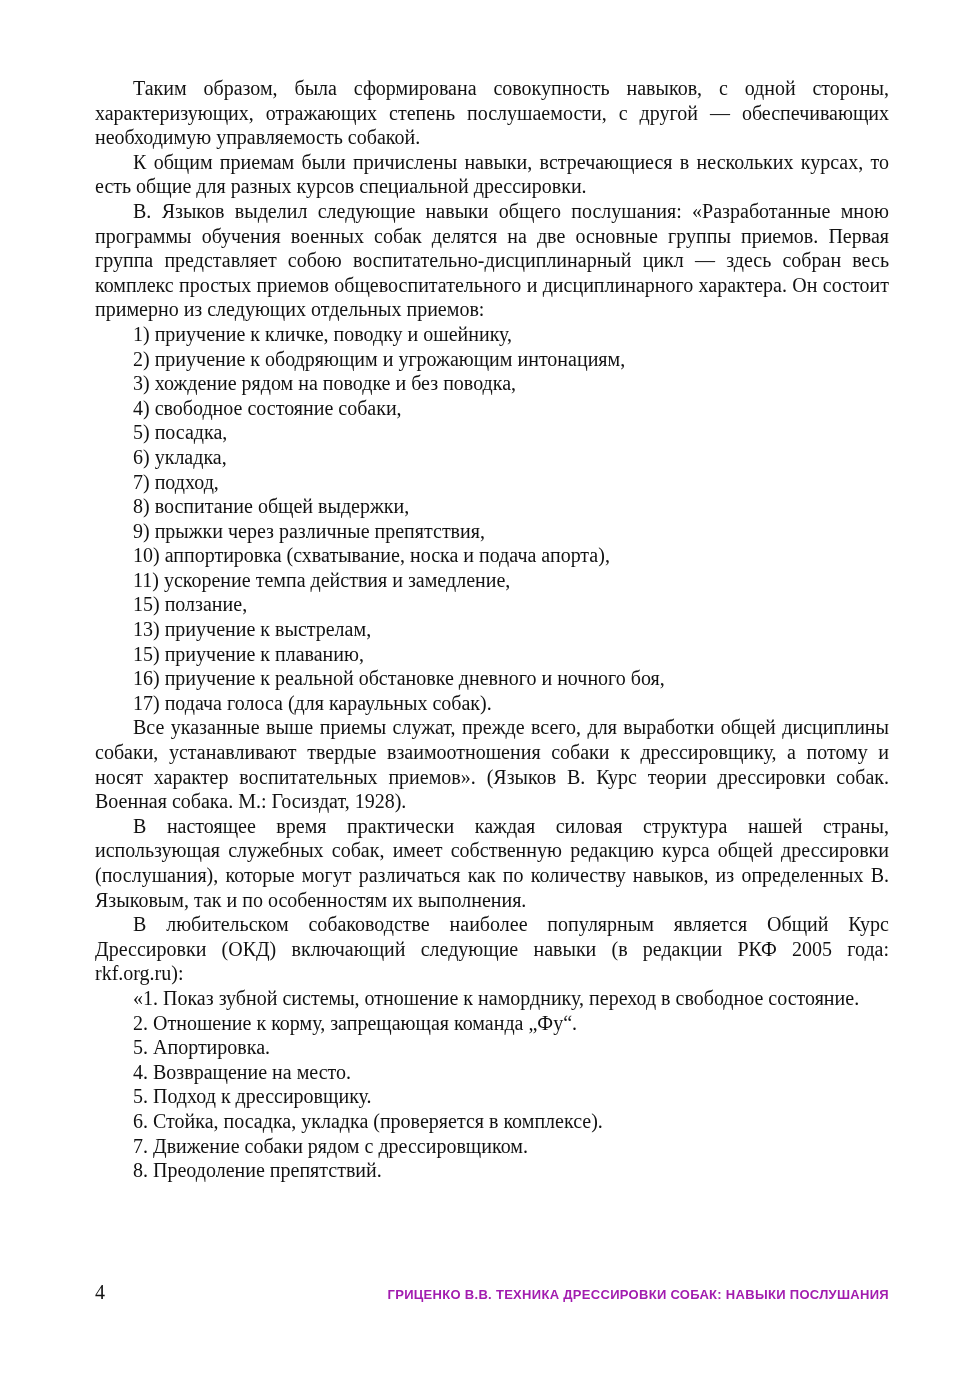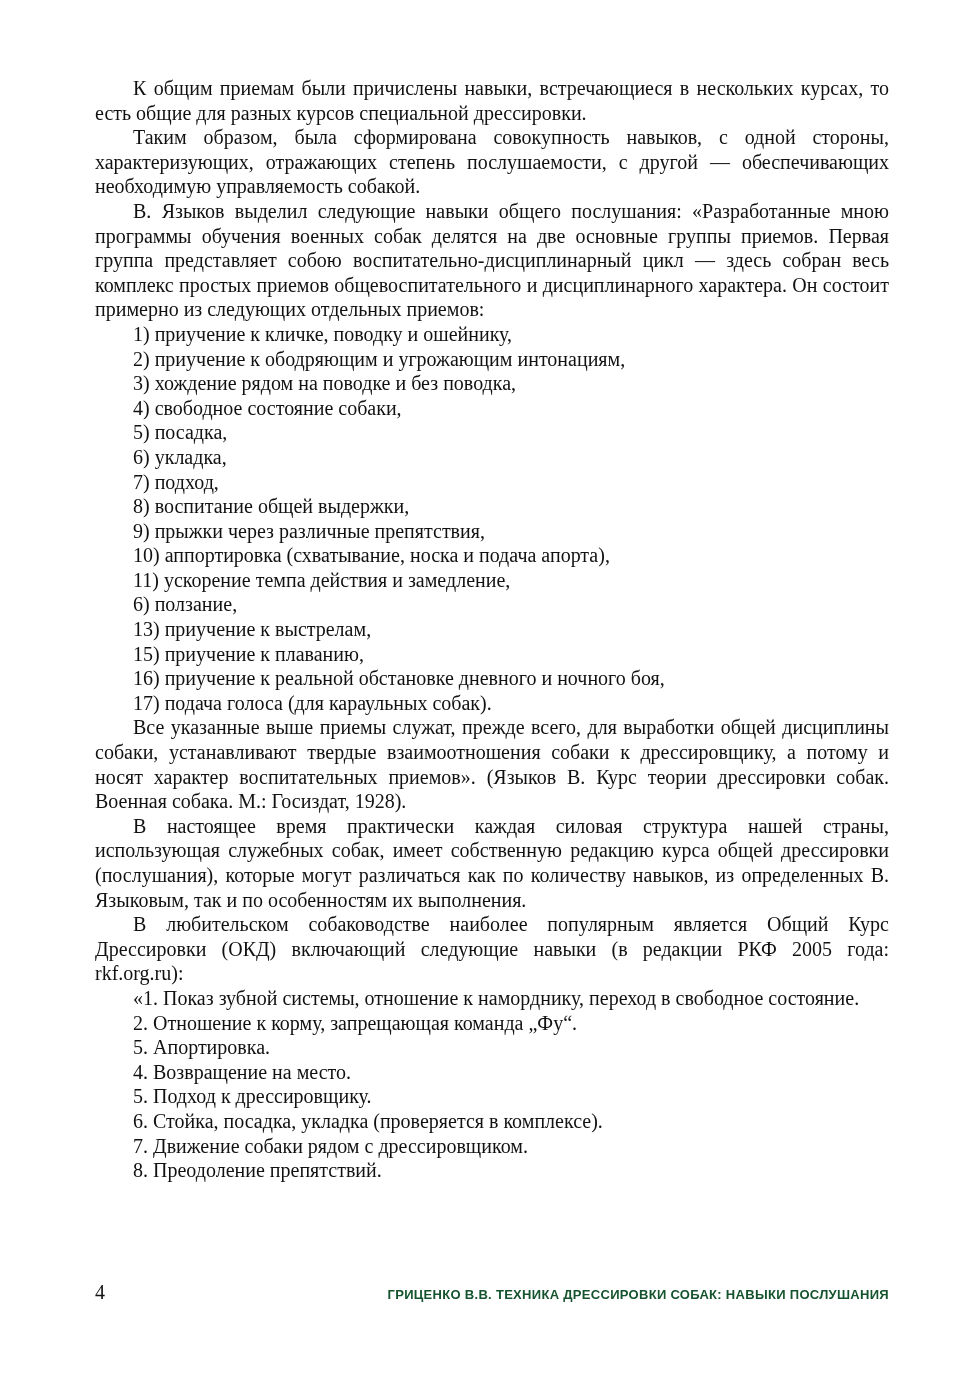--- a/index.html
+++ b/index.html
@@ -46,46 +46,46 @@
   .pagenum {
     font-family: "Liberation Serif", "DejaVu Serif", serif;
     font-size: 20px;
     color: #111111;
   }
   .running {
     font-family: "Liberation Sans", "DejaVu Sans", sans-serif;
     font-size: 13px;
     font-weight: bold;
     letter-spacing: 0.3px;
-    color: #14532d;
+    color: #a21caf;
     text-transform: uppercase;
   }
 </style>
 </head>
 <body>
 
 <div class="page">
   <div class="content">
 
+    <p>Таким образом, была сформирована совокупность навыков, с одной стороны, характеризующих, отражающих степень послушаемости, с другой — обеспечивающих необходимую управляемость собакой.</p>
     <p>К общим приемам были причислены навыки, встречающиеся в нескольких курсах, то есть общие для разных курсов специальной дрессировки.</p>
-    <p>Таким образом, была сформирована совокупность навыков, с одной стороны, характеризующих, отражающих степень послушаемости, с другой — обеспечивающих необходимую управляемость собакой.</p>
     <p>В. Языков выделил следующие навыки общего послушания: «Разработанные мною программы обучения военных собак делятся на две основные группы приемов. Первая группа представляет собою воспитательно-дисциплинарный цикл — здесь собран весь комплекс простых приемов общевоспитательного и дисциплинарного характера. Он состоит примерно из следующих отдельных приемов:</p>
 
     <p class="list-item">1) приучение к кличке, поводку и ошейнику,</p>
     <p class="list-item">2) приучение к ободряющим и угрожающим интонациям,</p>
     <p class="list-item">3) хождение рядом на поводке и без поводка,</p>
     <p class="list-item">4) свободное состояние собаки,</p>
     <p class="list-item">5) посадка,</p>
     <p class="list-item">6) укладка,</p>
     <p class="list-item">7) подход,</p>
     <p class="list-item">8) воспитание общей выдержки,</p>
     <p class="list-item">9) прыжки через различные препятствия,</p>
     <p class="list-item">10) аппортировка (схватывание, носка и подача апорта),</p>
     <p class="list-item">11) ускорение темпа действия и замедление,</p>
-    <p class="list-item">6) ползание,</p>
+    <p class="list-item">15) ползание,</p>
     <p class="list-item">13) приучение к выстрелам,</p>
     <p class="list-item">15) приучение к плаванию,</p>
     <p class="list-item">16) приучение к реальной обстановке дневного и ночного боя,</p>
     <p class="list-item">17) подача голоса (для караульных собак).</p>
 
     <p><span>Все указанные выше приемы служат, прежде всего, для выработки общей дисциплины собаки, устанавливают твердые взаимоотношения собаки к дрессировщику, а потому и носят характер воспитательных приемов». (</span><span class="it">Языков В.</span><span> Курс теории дрессировки собак. Военная собака. М.: Госиздат, 1928).</span></p>
 
     <p>В настоящее время практически каждая силовая структура нашей страны, использующая служебных собак, имеет собственную редакцию курса общей дрессировки (послушания), которые могут различаться как по количеству навыков, из определенных В. Языковым, так и по особенностям их выполнения.</p>
     <p>В любительском собаководстве наиболее популярным является Общий Курс Дрессировки (ОКД) включающий следующие навыки (в редакции РКФ 2005 года: rkf.org.ru):</p>
 

